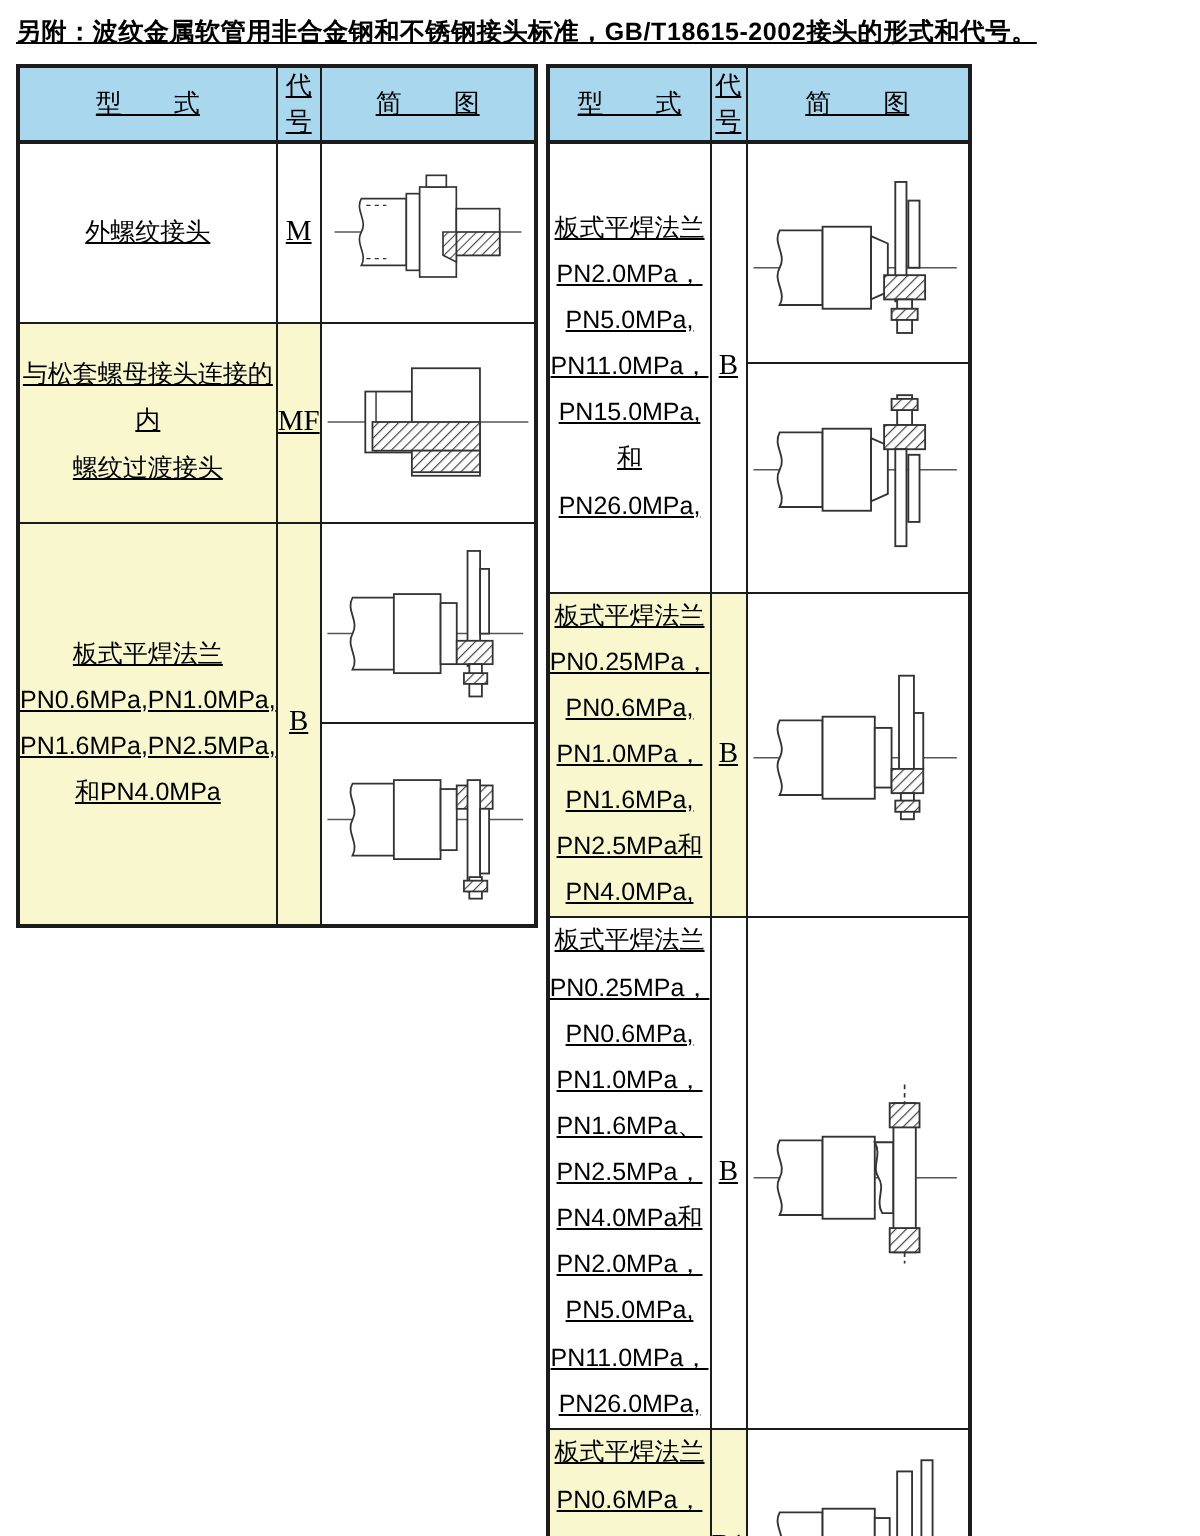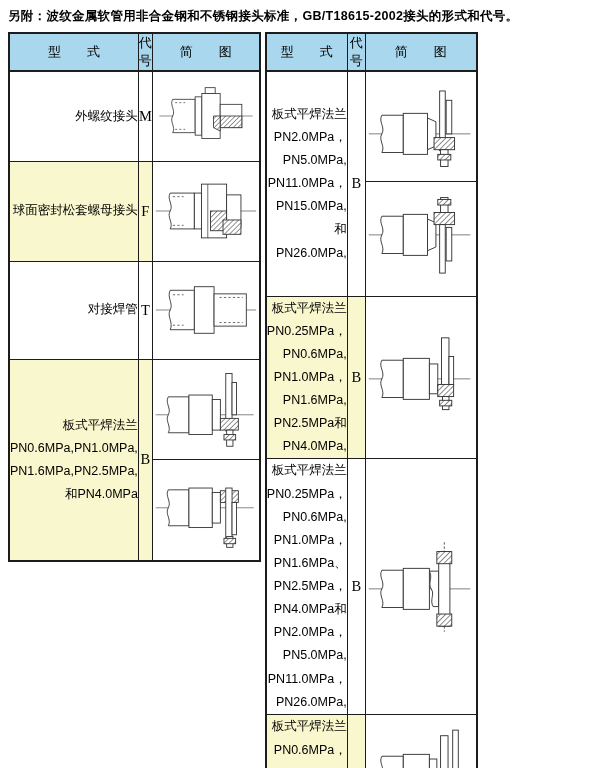--- a/index.html
+++ b/index.html
@@ -7,42 +7,42 @@
     --highlight-bg:#f9f7cd;
     --border:#1c1c1c;
   }
   *{box-sizing:border-box;}
   html,body{margin:0;padding:0;background:#fff;}
   body{
     width:600px;height:768px;overflow:hidden;
     font-family:"Liberation Sans","DejaVu Sans",sans-serif;
     color:#000;
   }
-  .page{width:480px;height:768px;padding:6px 8px 3px 8px;}
+  .page{width:480px;height:768px;padding:6px 8px 3px 8px;text-decoration:underline;}
   .title{
     font-size:12.5px;font-weight:bold;letter-spacing:0.3px;
     padding:2px 0 7px 0;white-space:nowrap;
   }
   .tables{display:flex;gap:4px;align-items:flex-start;}
   table.jt{
     border-collapse:collapse;table-layout:fixed;
     border:2px solid var(--border);
   }
   table.jt th,table.jt td{
     border:1px solid var(--border);
     padding:0;vertical-align:middle;
   }
   table.jt th{
     background:var(--header-bg);
     font-weight:normal;font-size:13px;height:33px;
     border-bottom:2px solid var(--border);
   }
   td.type{
     font-size:12.5px;line-height:1.85;
-    padding:4px 6px 4px 8px;text-align:right;
+    padding:4px 6px 4px 8px;text-align:center;
     white-space:pre-line;
   }
   td.code{
     text-align:center;font-family:"Liberation Serif","DejaVu Serif",serif;
     font-size:14.5px;
   }
   tr.hl td{background:var(--highlight-bg);}
   td.diag{background:#fff !important;}
   .dwrap{display:flex;align-items:center;justify-content:center;width:100%;height:100%;}
   .dsplit{display:flex;flex-direction:column;width:100%;height:100%;}
@@ -97,56 +97,33 @@
                 <rect x="58" y="14" width="12" height="7"></rect>
                 <rect x="76" y="34" width="26" height="28"></rect>
                 <rect x="76" y="48" width="26" height="14" fill="url(#h)"></rect>
                 <polygon points="68,48 76,48 76,66 68,62" fill="url(#h)"></polygon>
               </g>
             </svg>
           </div>
             </td>
         </tr>
         <tr class="hl" style="height:100px">
-          <td class="type">球面密封松套螺母接头</td>
-          <td class="code">F</td>
+          <td class="type">与松套螺母接头连接的内
+螺纹过渡接头</td>
+          <td class="code">MF</td>
           <td class="diag">
               <div class="dwrap">
             <svg width="106" height="86" viewBox="0 0 118 96">
               <line x1="3" y1="48" x2="115" y2="48" stroke="#555" stroke-width="0.8"></line>
               <g fill="#fff" stroke="#333" stroke-width="1">
-                <path d="M19,28 C15,35 23,41 19,48 C15,55 23,61 19,68 L46,68 L46,28 Z"></path>
-                <line x1="22" y1="32" x2="34" y2="32" stroke-dasharray="2.5 2.5" stroke-width="0.8"></line>
-                <line x1="22" y1="64" x2="34" y2="64" stroke-dasharray="2.5 2.5" stroke-width="0.8"></line>
-                <rect x="46" y="28" width="8" height="40"></rect>
-                <rect x="54" y="18" width="28" height="60"></rect>
-                <line x1="61" y1="18" x2="61" y2="78" stroke-width="0.8"></line>
-                <rect x="82" y="30" width="16" height="36"></rect>
-                <rect x="64" y="48" width="18" height="22" fill="url(#h)"></rect>
-                <rect x="78" y="58" width="20" height="16" fill="url(#h)"></rect>
-              </g>
-            </svg>
-          </div>
-            </td>
-        </tr>
-        <tr style="height:98px">
-          <td class="type">对接焊管</td>
-          <td class="code">T</td>
-          <td class="diag">
-              <div class="dwrap">
-            <svg width="106" height="86" viewBox="0 0 118 96">
-              <line x1="3" y1="48" x2="115" y2="48" stroke="#555" stroke-width="0.8"></line>
-              <g fill="#fff" stroke="#333" stroke-width="1">
-                <path d="M19,26 C15,34 23,41 19,48 C15,55 23,62 19,70 L46,70 L46,26 Z"></path>
-                <line x1="22" y1="31" x2="34" y2="31" stroke-dasharray="2.5 2.5" stroke-width="0.8"></line>
-                <line x1="22" y1="65" x2="34" y2="65" stroke-dasharray="2.5 2.5" stroke-width="0.8"></line>
-                <rect x="46" y="22" width="22" height="52"></rect>
-                <rect x="68" y="30" width="36" height="36"></rect>
-                <line x1="74" y1="34" x2="100" y2="34" stroke-dasharray="2.5 2.5" stroke-width="0.8"></line>
-                <line x1="74" y1="62" x2="100" y2="62" stroke-dasharray="2.5 2.5" stroke-width="0.8"></line>
+                <rect x="24" y="31" width="26" height="34"></rect>
+                <line x1="30" y1="31" x2="30" y2="65" stroke-width="0.8"></line>
+                <rect x="50" y="18" width="38" height="60"></rect>
+                <rect x="28" y="48" width="60" height="16" fill="url(#h)"></rect>
+                <rect x="50" y="64" width="38" height="12" fill="url(#h)"></rect>
               </g>
             </svg>
           </div>
             </td>
         </tr>
         <tr class="hl" style="height:202px">
           <td class="type">板式平焊法兰
 PN0.6MPa,PN1.0MPa,
 PN1.6MPa,PN2.5MPa,
 和PN4.0MPa</td>

